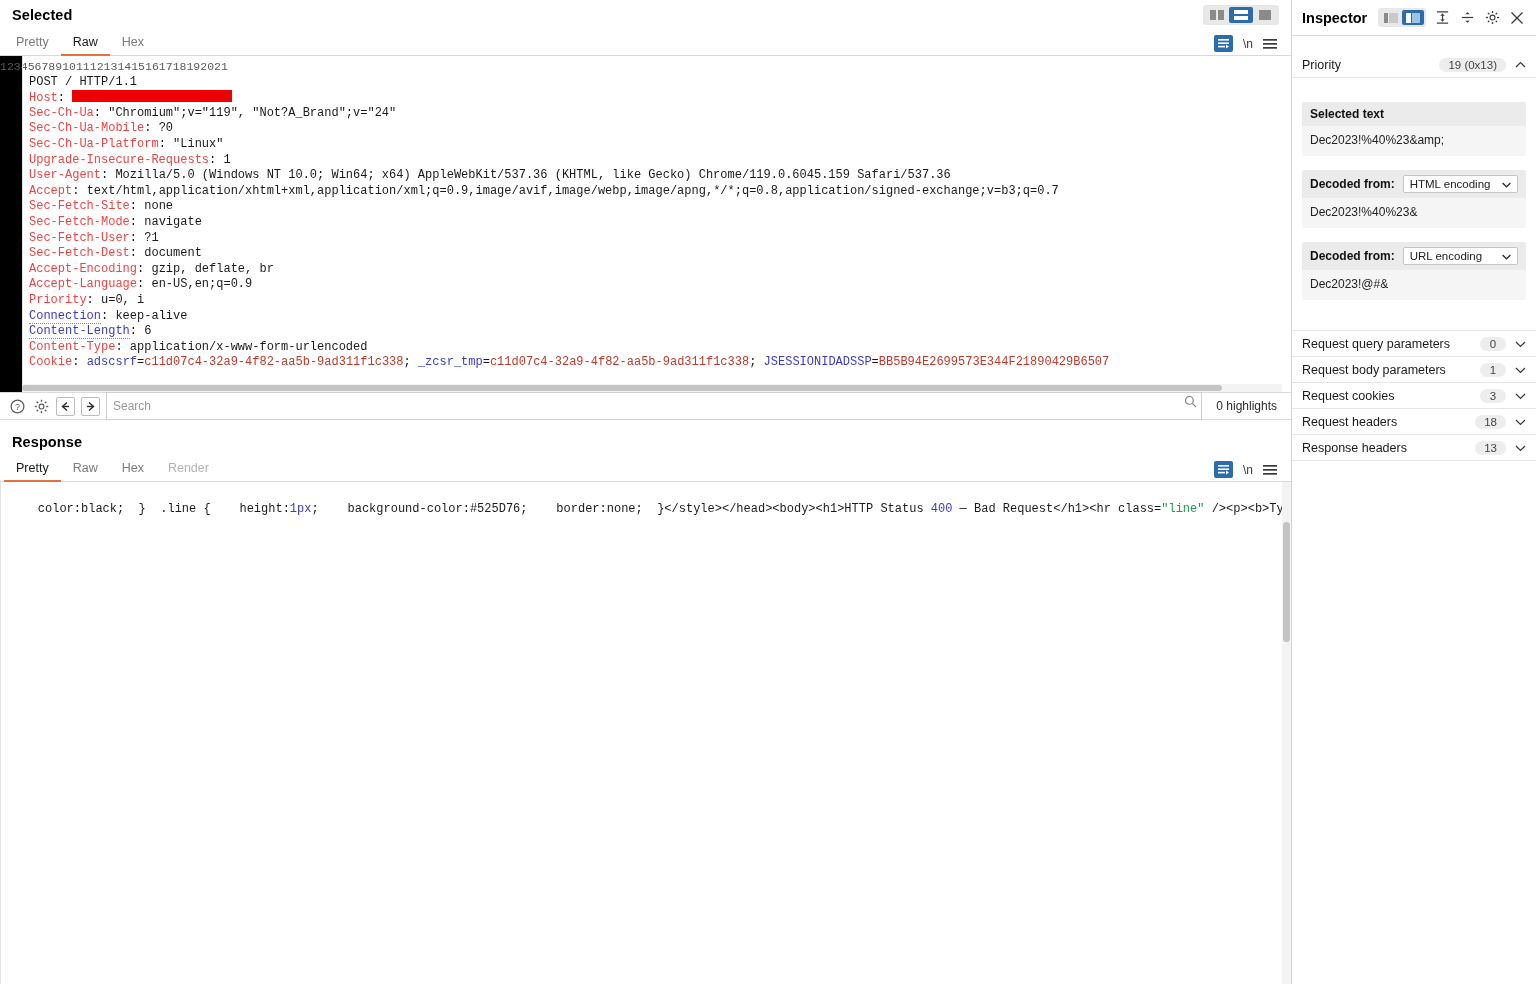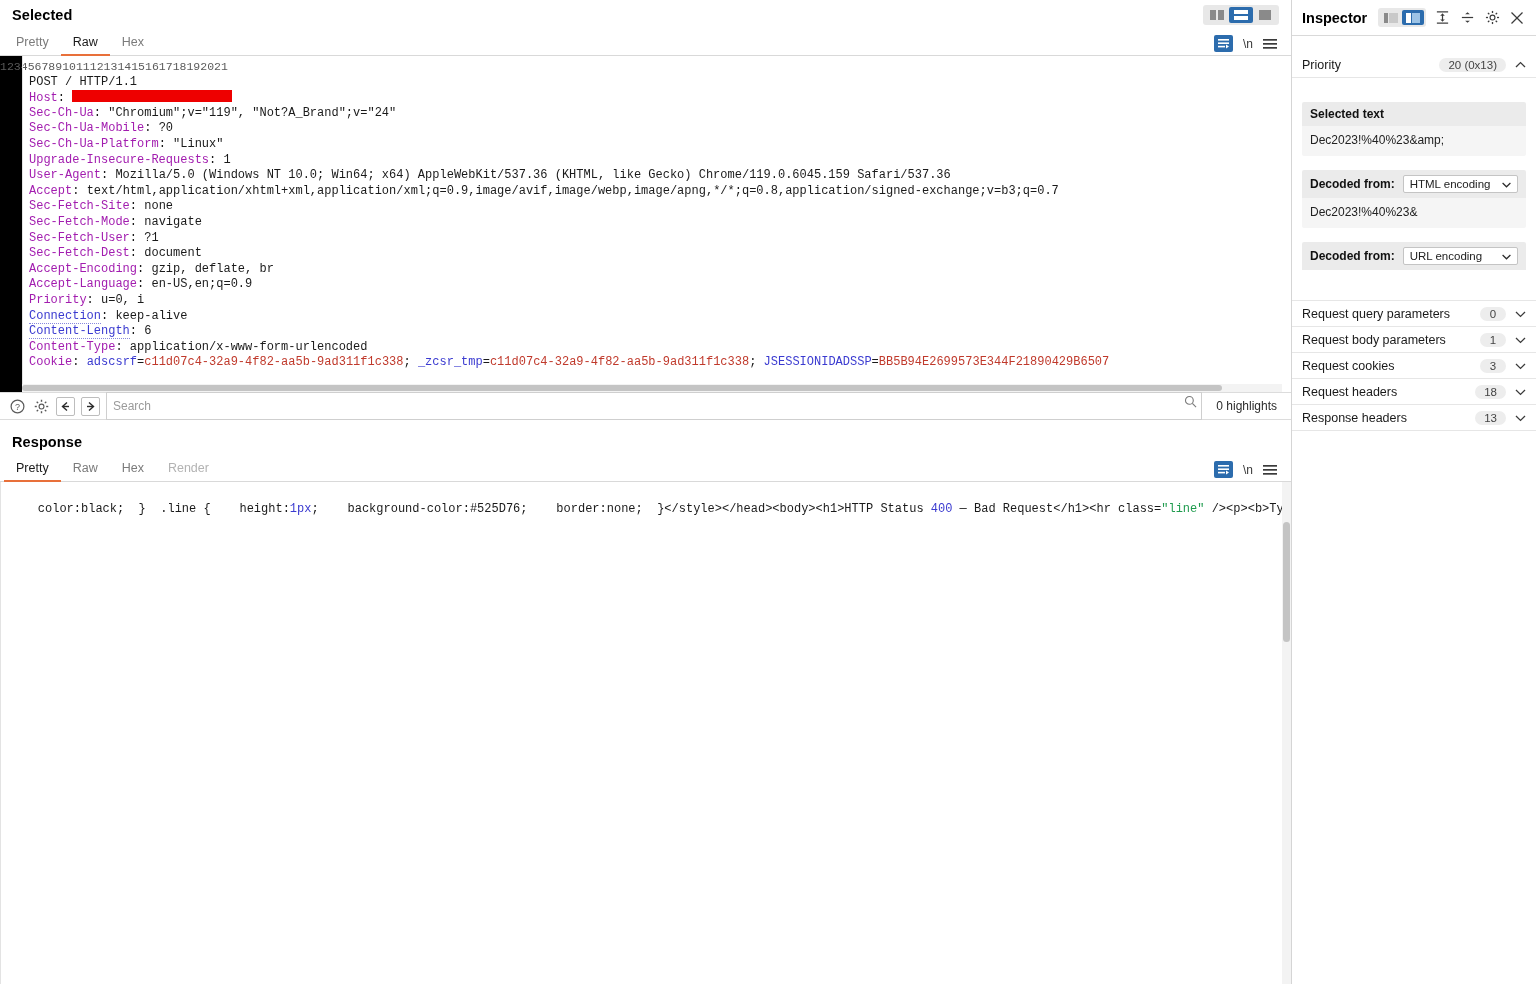--- a/index.html
+++ b/index.html
@@ -51,21 +51,21 @@
                background: #fff; display: flex; }
   .gutter { width: 22px; flex: 0 0 22px; padding-right: 4px;
             font-family: "Liberation Mono", monospace; font-size: 11.5px;
             color: #5a5a5a; padding-top: 3px; line-height: 15.6px;
             background: #000000; user-select: none; }
   .code { flex: 1 1 auto; padding-top: 3px; padding-left: 6px;
           font-family: "Liberation Mono", monospace; font-size: 12px;
           line-height: 15.6px; white-space: pre; overflow: hidden;
           border-left: 1px solid #e3e3e3; }
   .code .ln { display: block; height: 15.6px; }
-  .hk { color: #a21caf; }           
+  .hk { color: #ef4444; }           
   .hk-u { color: #3a3ad0; border-bottom: 1px dotted #8888dd; }
   .hv { color: #1a1a1a; }
   .hv-red { color: #c0392b; }
   .hv-blue { color: #3a3ad0; }
   .redact { display: inline-block; background: #ee0000; width: 160px; height: 12px;
             vertical-align: -1px; }
   .sel-x { background: #cfe0f2; color: #3a3ad0; }
   .tag { color: #1a1a1a; }
   .attrv { color: #1f9b4e; }
   .num { color: #3a3ad0; }
@@ -347,21 +347,21 @@
       <div class="insp-icon">
         <svg width="14" height="14" viewBox="0 0 14 14">
             <line x1="1.5" y1="1.5" x2="12.5" y2="12.5" stroke="#3b3b3b" stroke-width="1.3"></line>
             <line x1="12.5" y1="1.5" x2="1.5" y2="12.5" stroke="#3b3b3b" stroke-width="1.3"></line>
           </svg>
       </div>
     </div>
 
     <div class="insp-section-head">
       <span class="ish-label">Priority</span>
-      <span class="ish-badge">20 (0x13)</span>
+      <span class="ish-badge">19 (0x13)</span>
       <span class="chev">
         <svg width="11" height="8" viewBox="0 0 11 8">
             <path d="M1 6 L5.5 1.6 L10 6" fill="none" stroke="#3b3b3b" stroke-width="1.3"></path>
           </svg>
       </span>
     </div>
 
     <div class="insp-body">
       <div class="card">
         <div class="card-head">Selected text</div>
@@ -388,20 +388,21 @@
           <span>Decoded from:</span>
           <span class="dd">
             <span class="dd-label">URL encoding</span>
             <span>
               <svg width="9" height="6" viewBox="0 0 9 6">
                   <path d="M0.6 1 L4.5 4.8 L8.4 1" fill="none" stroke="#2b2b2b" stroke-width="1.2"></path>
                 </svg>
             </span>
           </span>
         </div>
+        <div class="card-body">Dec2023!@#&amp;</div>
       </div>
     </div>
 
     <div class="insp-sections">
       <div class="insp-section-head">
         <span class="ish-label">Request query parameters</span>
         <span class="ish-badge">0</span>
         <span class="chev">
             <svg width="11" height="8" viewBox="0 0 11 8">
               <path d="M1 2 L5.5 6.4 L10 2" fill="none" stroke="#3b3b3b" stroke-width="1.3"></path>

